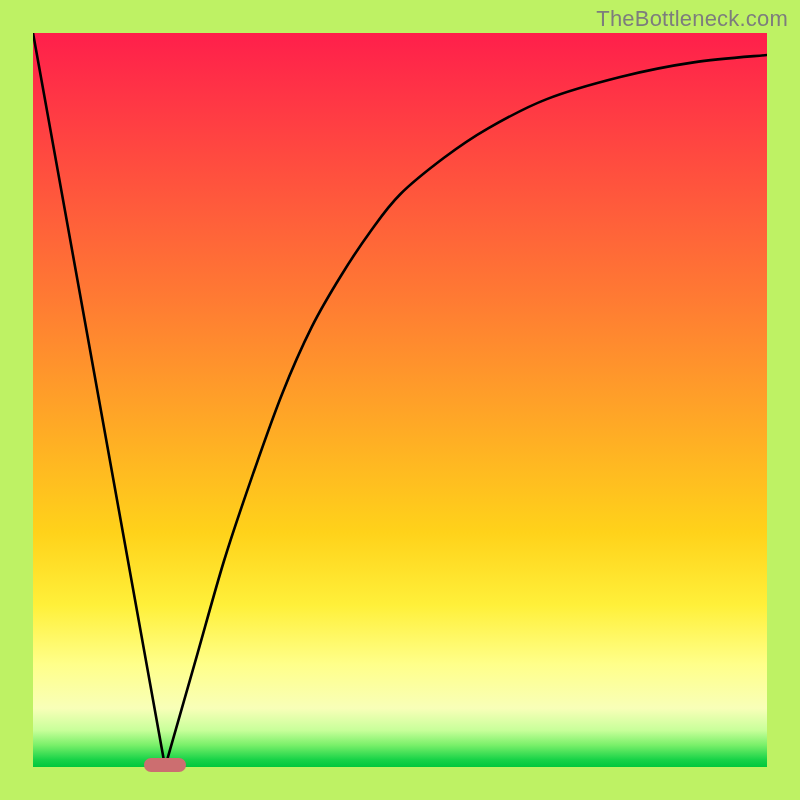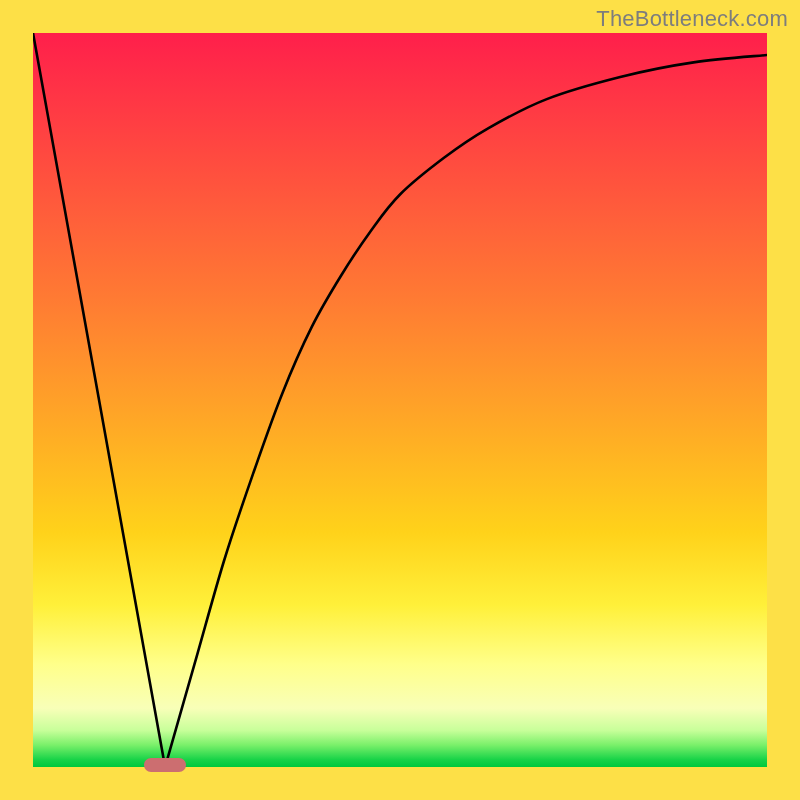--- a/index.html
+++ b/index.html
@@ -8,21 +8,21 @@
     width: 800px;
     height: 800px;
     overflow: hidden;
     background: #000;
     font-family: Arial, Helvetica, sans-serif;
   }
   .frame {
     position: relative;
     width: 800px;
     height: 800px;
-    background: #fde047;
+    background: #bef264;
   }
   .plot-area {
     position: absolute;
     left: 33px;
     top: 33px;
     width: 734px;
     height: 734px;
     
     background: linear-gradient(to bottom,
       #ff1f4b 0%,

